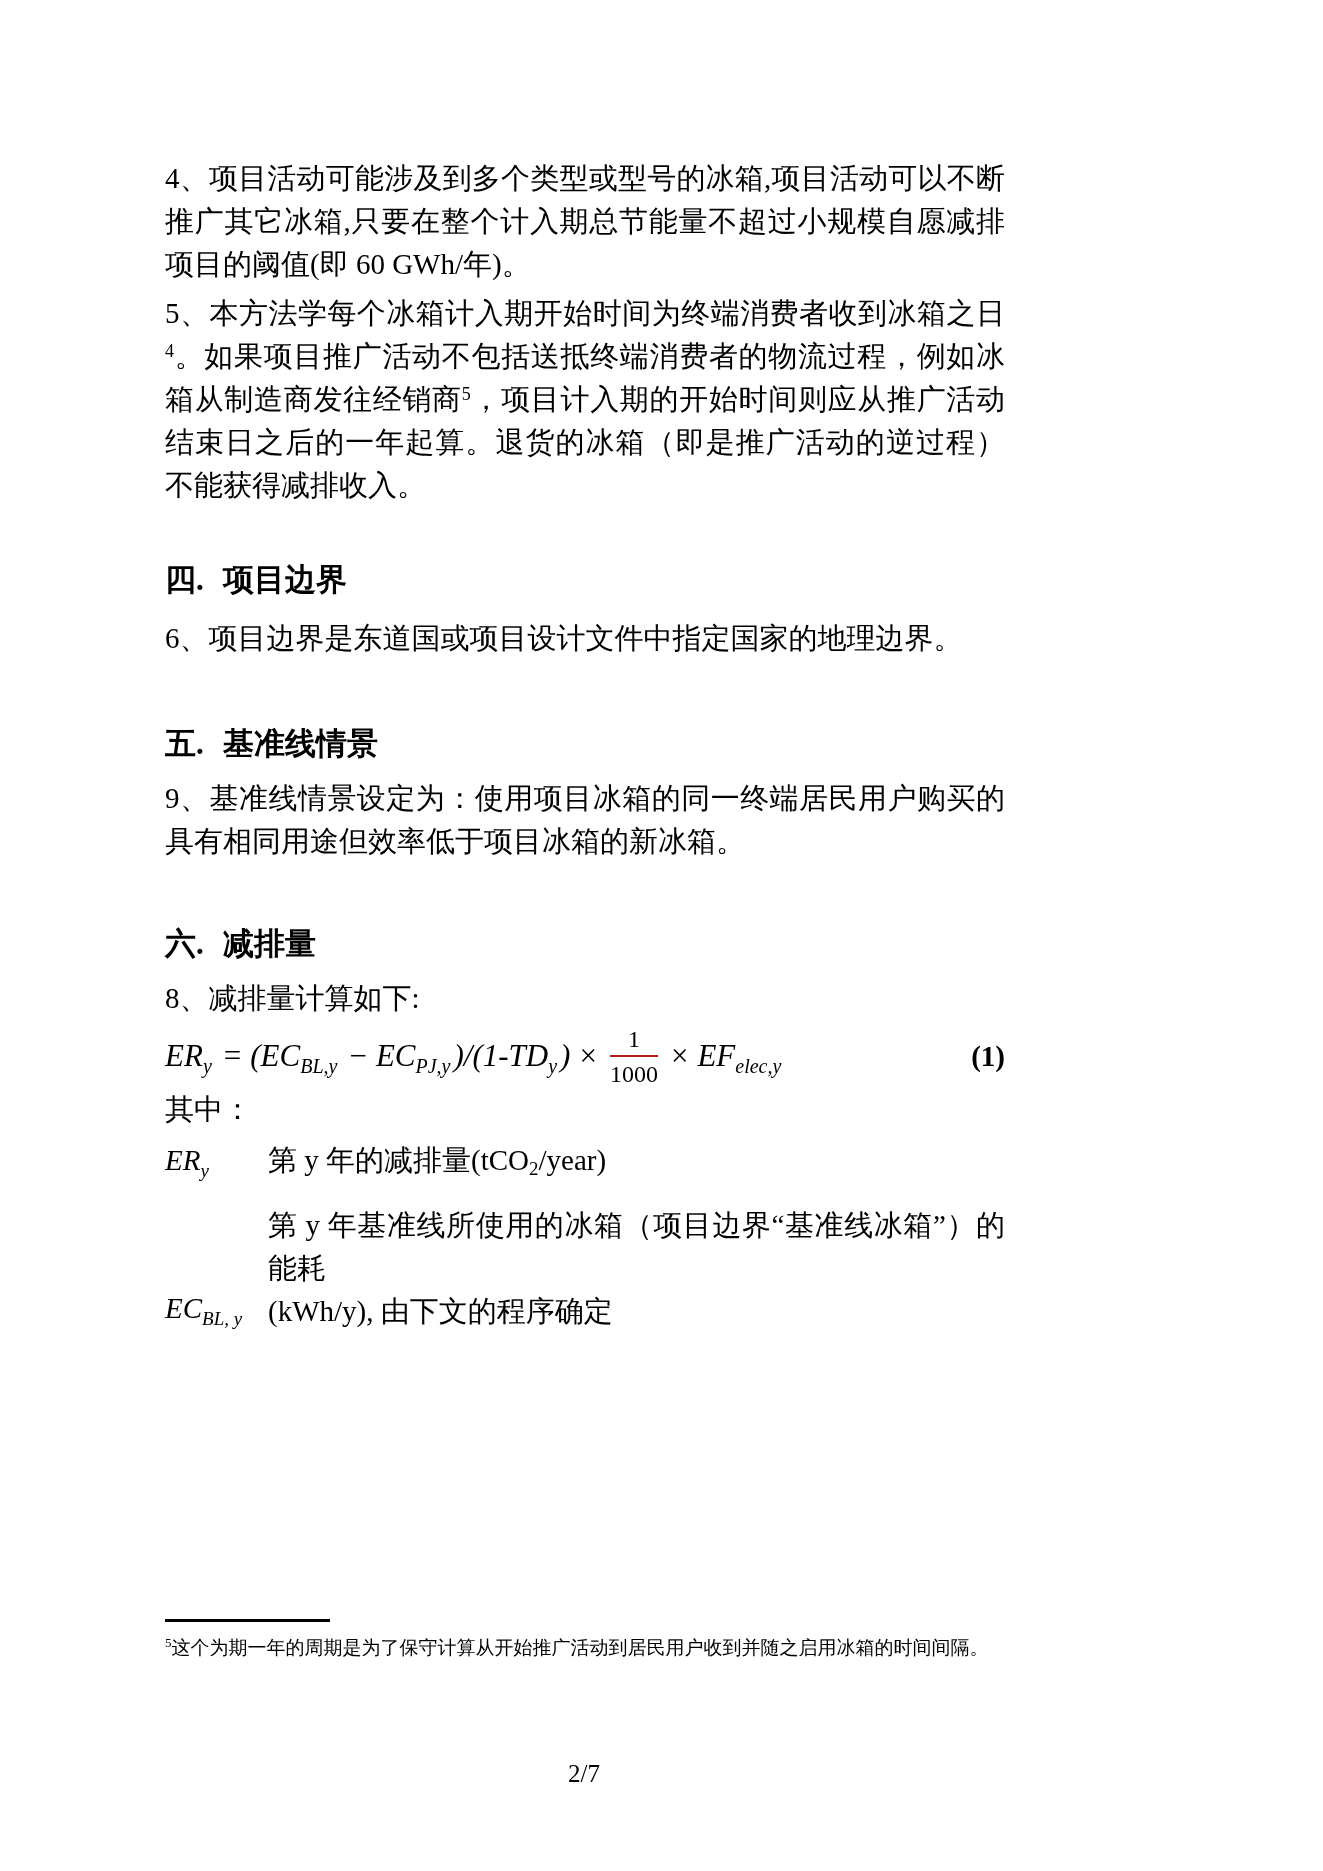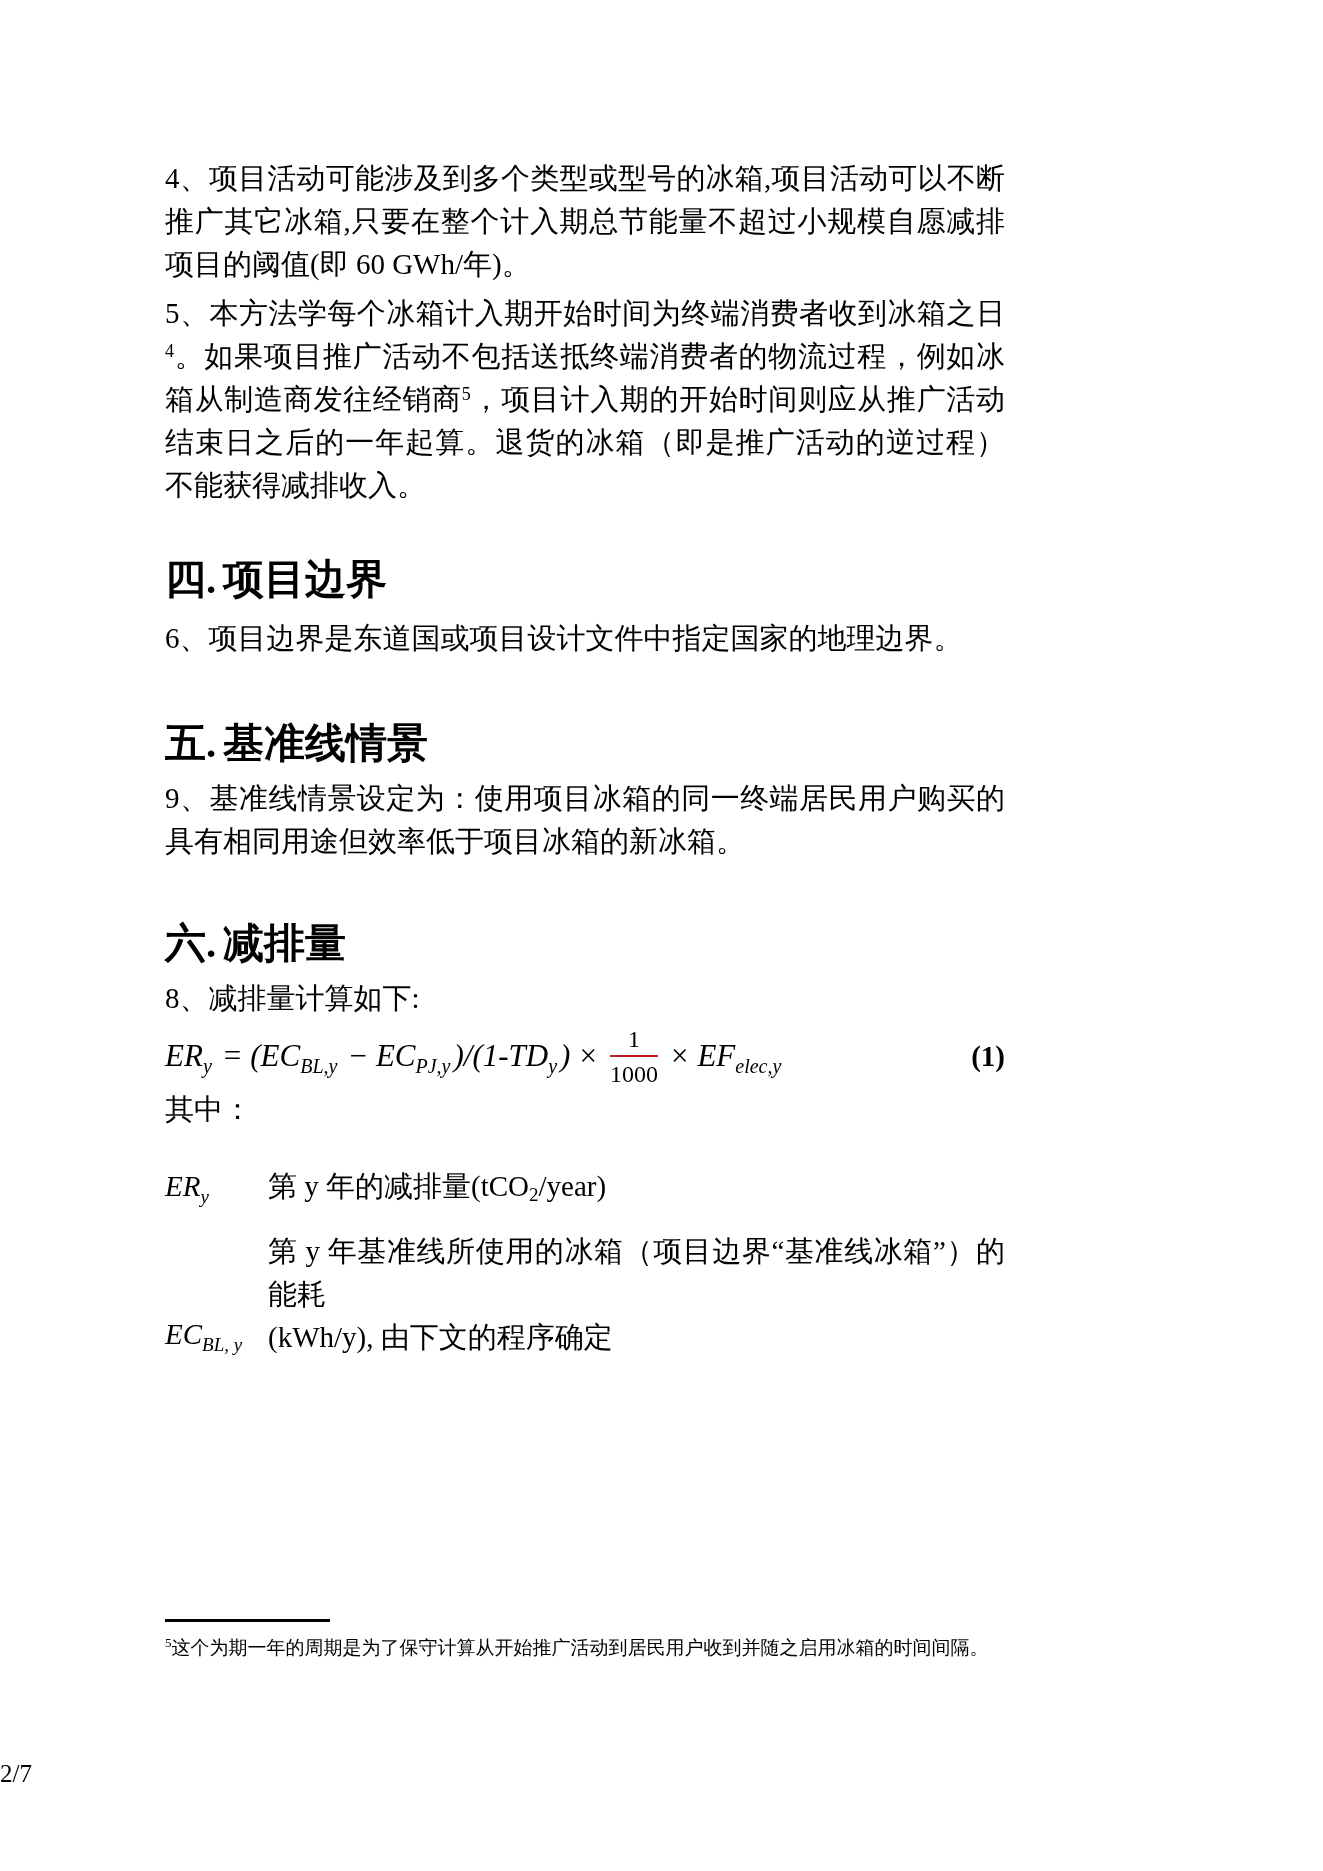--- a/index.html
+++ b/index.html
@@ -19,21 +19,21 @@
     font-size: 29px;
     line-height: 43px;
     text-align: justify;
   }
   .p5 { margin-top: 6px; }
   .p6 { margin-top: 16px; }
   .p7 { margin-top: 12px; }
   .p8 { margin-top: 12px; }
   .heading {
     margin: 0;
-    font-size: 41px;
+    font-size: 31px;
     line-height: 43px;
     font-weight: bold;
     font-family: "Liberation Serif", "DejaVu Serif", serif;
   }
   .heading .h-num { display: inline-block; min-width: 58px; }
   .h-four { margin-top: 51px; }
   .h-five { margin-top: 62px; }
   .h-six  { margin-top: 59px; }
   .fnref {
     font-size: 18px;
@@ -90,21 +90,21 @@
     width: 103px;
     flex-shrink: 0;
     font-style: italic;
   }
   .def-row .term .sub {
     font-size: 19px;
     position: relative;
     top: 7px;
   }
   .def-row .def { flex: 1; text-align: justify; }
-  .def-1 { margin-top: 34px; justify-content: flex-end; }
+  .def-1 { margin-top: 8px; justify-content: flex-end; }
   .def-2 { margin-top: 19px; align-items: flex-end; }
   .chem-sub {
     font-size: 19px;
     line-height: 0;
     vertical-align: -5px;
   }
   
   .footnotes {
     position: absolute;
     left: 165px;
@@ -126,21 +126,21 @@
   .fn .fn-marker {
     font-size: 13px;
     line-height: 0;
     vertical-align: 7px;
   }
   .page-number {
     position: absolute;
     left: 0;
     right: 0;
     top: 1760px;
-    text-align: left;
+    text-align: center;
     font-size: 25px;
   }
 </style>
 </head>
 <body>
 
 <div class="page">
 
   <p class="body-text">4、项目活动可能涉及到多个类型或型号的冰箱,项目活动可以不断推广其它冰箱,只要在整个计入期总节能量不超过小规模自愿减排项目的阈值(即 60 GWh/年)。</p>
 

